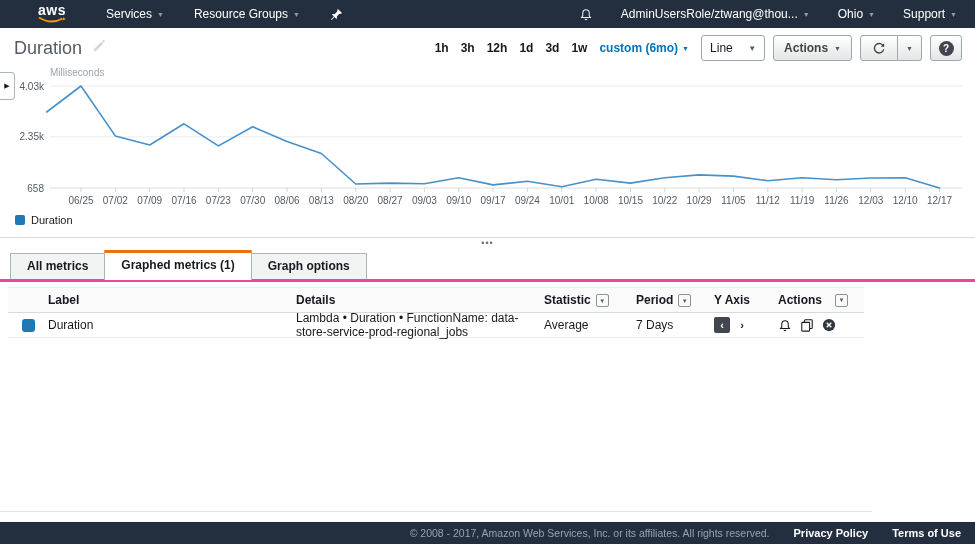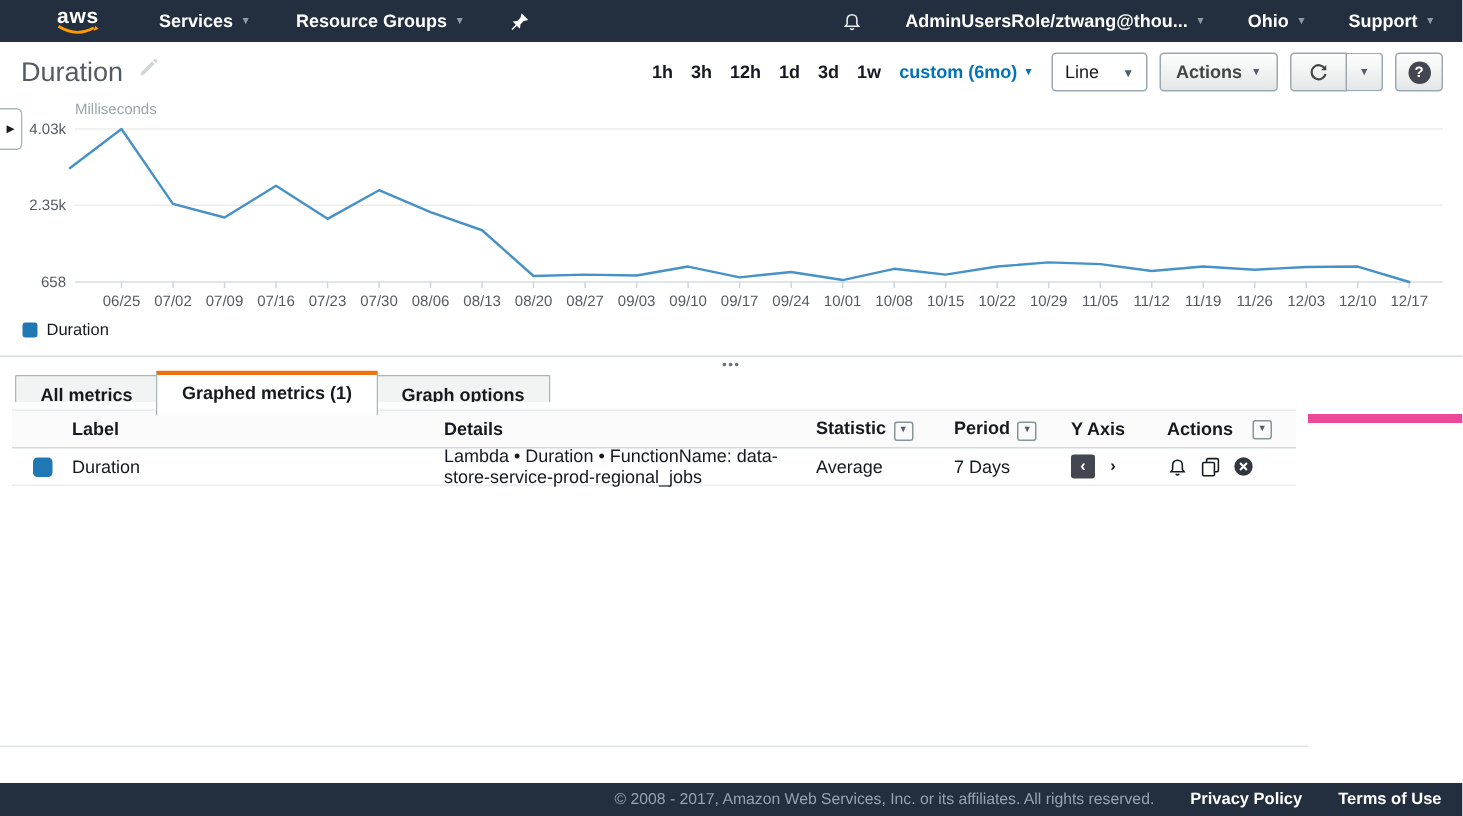--- a/index.html
+++ b/index.html
@@ -4,21 +4,21 @@
 <style>
   html,body{margin:0;padding:0;background:#fff;}
   body{width:975px;height:544px;overflow:hidden;font-family:"Liberation Sans",sans-serif;-webkit-font-smoothing:antialiased;}
   .app{position:relative;width:975px;height:544px;background:#fff;}
 
   
   .topnav{position:absolute;top:0;left:0;width:100%;height:28px;background:#232f3e;display:flex;align-items:center;color:#fff;font-size:12px;}
   .aws-logo{margin-left:38px;position:relative;width:30px;height:20px;cursor:pointer;}
   .aws-logo .txt{font-weight:bold;font-size:14px;letter-spacing:.5px;line-height:12px;display:block;}
   .aws-logo svg{position:absolute;left:0;top:12px;}
-  .nav-item{font-weight:bold;color:#fff;cursor:pointer;display:flex;align-items:center;gap:5px;justify-content:center;}
+  .nav-item{font-weight:normal;color:#fff;cursor:pointer;display:flex;align-items:center;gap:5px;justify-content:center;}
   .nav-item .caret{font-size:7px;color:#8d9ba8;}
   .nav-left{display:flex;align-items:center;gap:30px;margin-left:38px;}
   .nav-right{margin-left:auto;display:flex;align-items:center;gap:28px;margin-right:18px;}
   .icon-btn{display:flex;align-items:center;cursor:pointer;}
 
   
   .title-row{position:absolute;top:30px;left:0;width:100%;height:36px;display:flex;align-items:center;}
   .graph-title{margin-left:14px;font-size:18px;color:#545b64;}
   .edit-pencil{margin-left:10px;cursor:pointer;opacity:.55;}
   .controls{margin-left:auto;margin-right:13px;display:flex;align-items:center;gap:8px;}
@@ -44,27 +44,27 @@
   .flyout-toggle{position:absolute;top:72px;left:0;width:14px;height:26px;background:#fff;border:1px solid #aab7b8;border-left:none;
                  border-radius:0 4px 4px 0;display:flex;align-items:center;justify-content:center;font-size:7px;color:#16191f;cursor:pointer;}
   #chart{position:absolute;top:66px;left:0;}
   .legend{position:absolute;top:214px;left:15px;display:flex;align-items:center;gap:6px;cursor:pointer;}
   .legend .swatch{width:10px;height:10px;border-radius:2px;}
   .legend .lbl{font-size:11px;color:#16191f;}
   .divider{position:absolute;top:237px;left:0;width:100%;border-top:1px solid #d5dbdb;}
   .drag-handle{position:absolute;top:239px;left:50%;transform:translateX(-50%);font-size:9px;letter-spacing:1px;color:#687078;cursor:row-resize;line-height:9px;}
 
   
-  .tabbar{position:absolute;top:253px;left:0;width:100%;height:29px;box-sizing:border-box;border-bottom:6px solid #ec4899;padding-left:10px;display:flex;align-items:flex-end;}
+  .tabbar{position:absolute;top:253px;left:0;width:100%;height:29px;box-sizing:border-box;border-bottom:3px solid #ec4899;padding-left:10px;display:flex;align-items:flex-end;}
   .tab{height:26px;line-height:24px;box-sizing:border-box;padding:0 16px;background:#f2f3f3;border:1px solid #aab7b8;border-bottom:none;
        font-size:12px;font-weight:bold;color:#16191f;cursor:pointer;margin-right:-1px;border-radius:1px 1px 0 0;}
   .tab.active{background:#fff;border-top:3px solid #ec7211;height:30px;line-height:25px;position:relative;z-index:2;margin-bottom:-1px;}
 
   
-  .panel-body{position:absolute;top:268px;left:0;width:872px;height:230px;box-sizing:border-box;border-bottom:1px solid #e1e6e8;background:#fff;}
+  .panel-body{position:absolute;top:282px;left:0;width:872px;height:230px;box-sizing:border-box;border-bottom:1px solid #e1e6e8;background:#fff;}
   .mtable{margin:5px 8px 0 8px;font-size:12px;color:#16191f;}
   .trow{display:flex;align-items:center;height:24px;}
   .thead{background:#fafafa;border-bottom:1px solid #d5dbdb;border-top:1px solid #eaeded;font-weight:bold;}
   .tbody-row{border-bottom:1px solid #eaeded;}
   .c-check{width:40px;display:flex;justify-content:center;}
   .c-label{width:248px;}
   .c-details{flex:1;}
   .c-stat{width:92px;}
   .c-period{width:78px;}
   .c-yaxis{width:64px;display:flex;align-items:center;gap:4px;}

